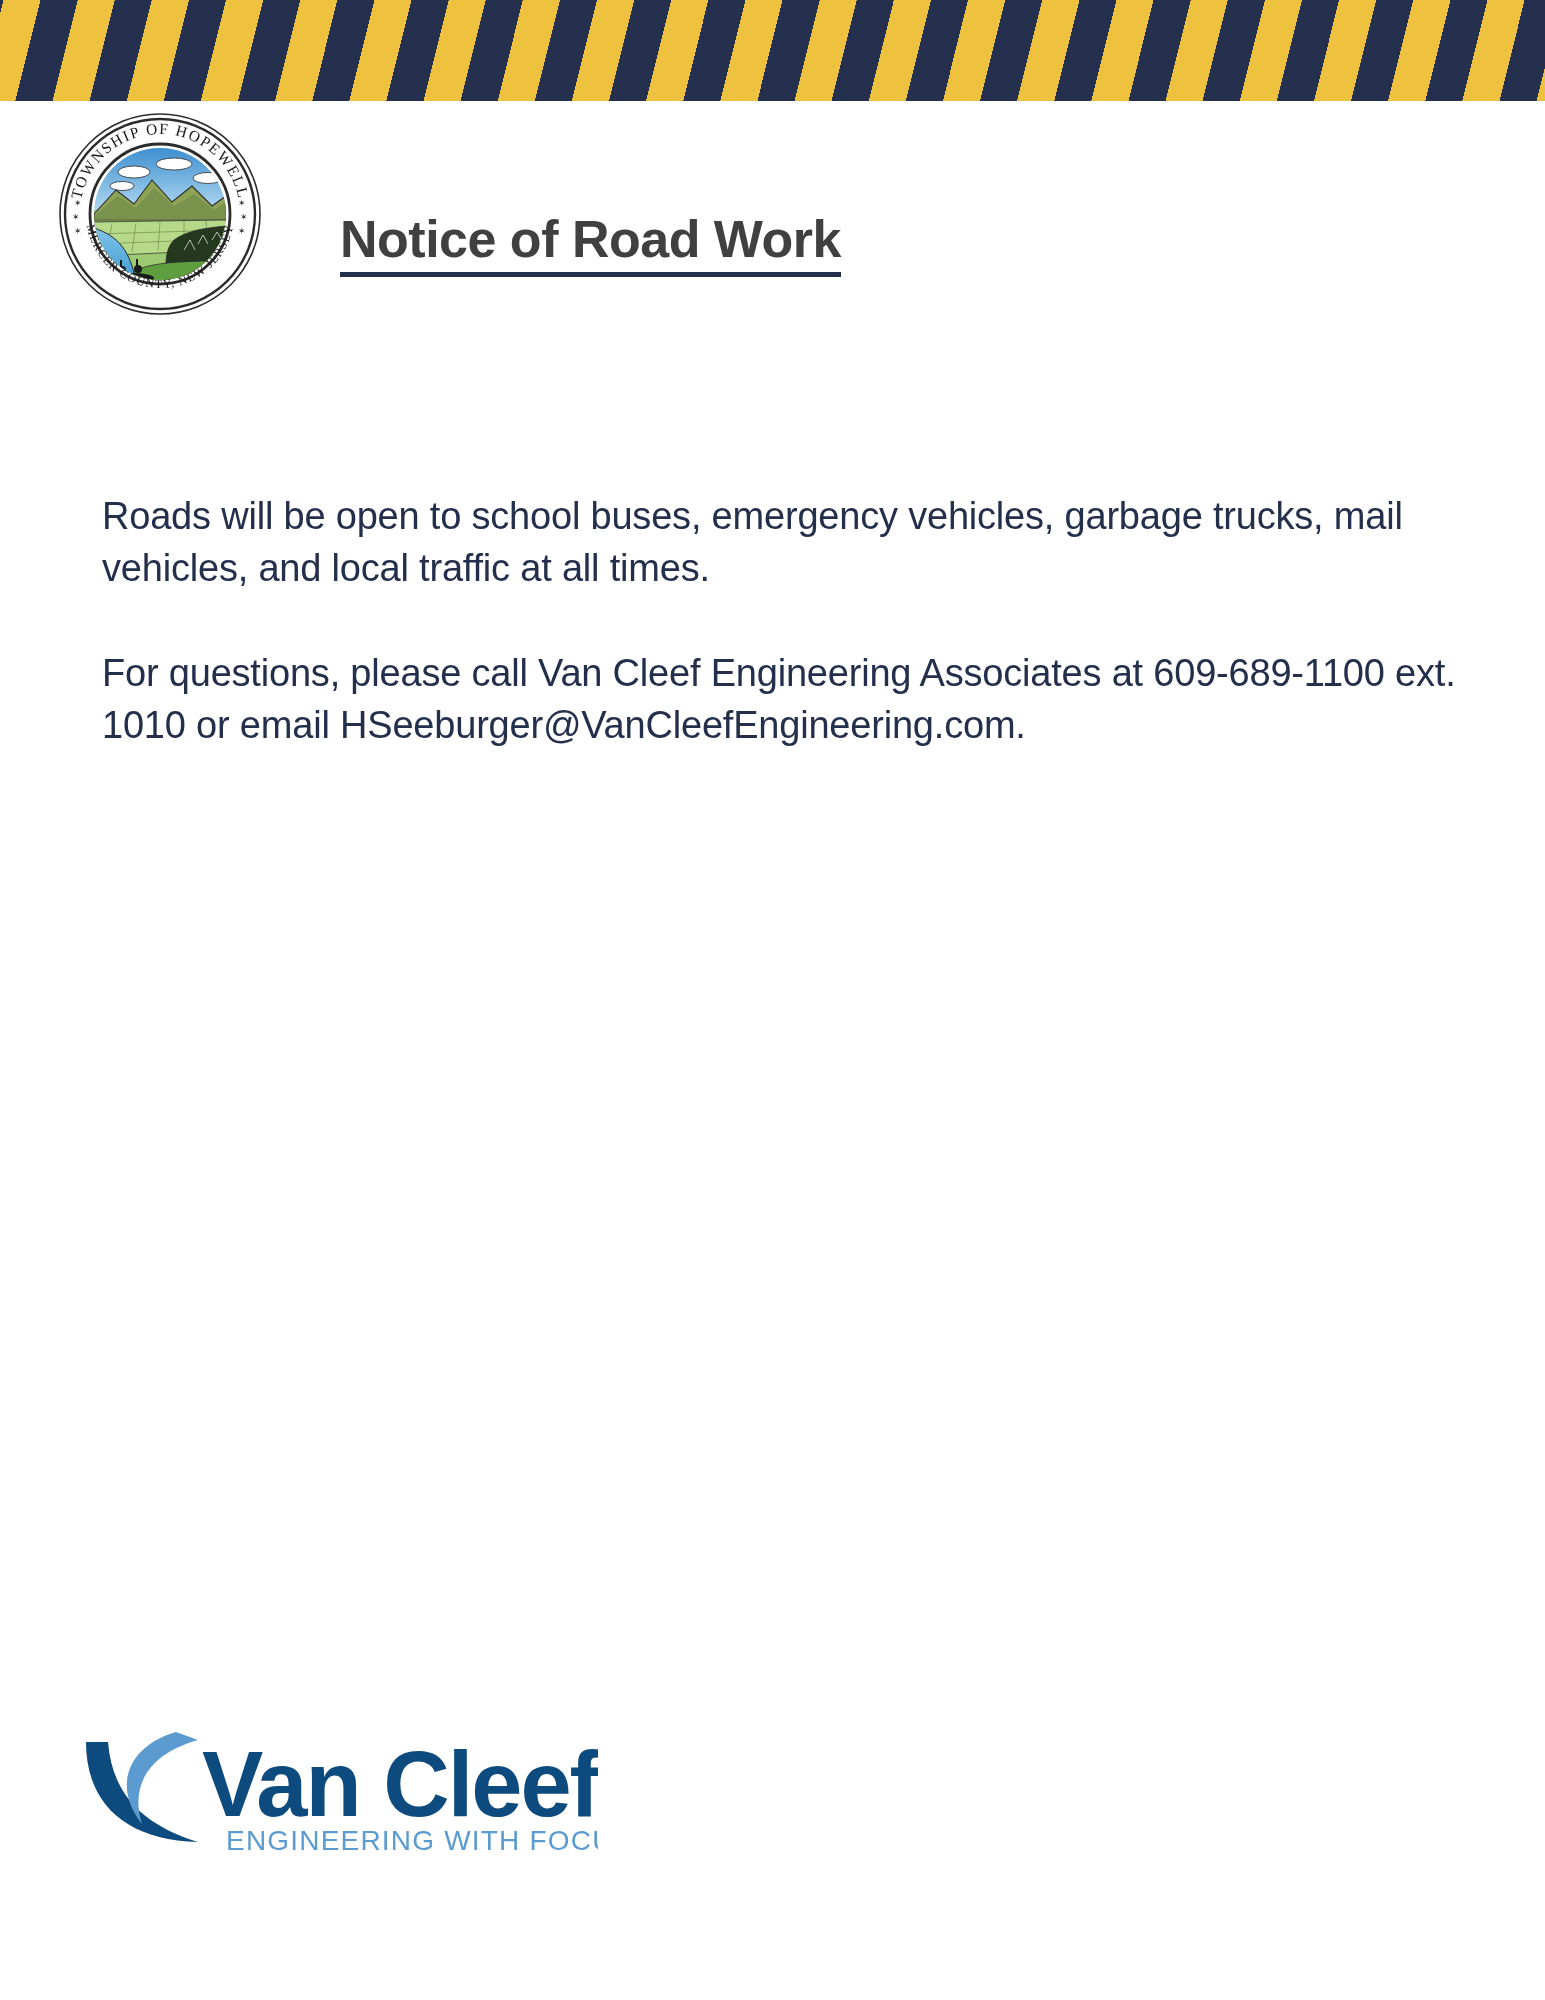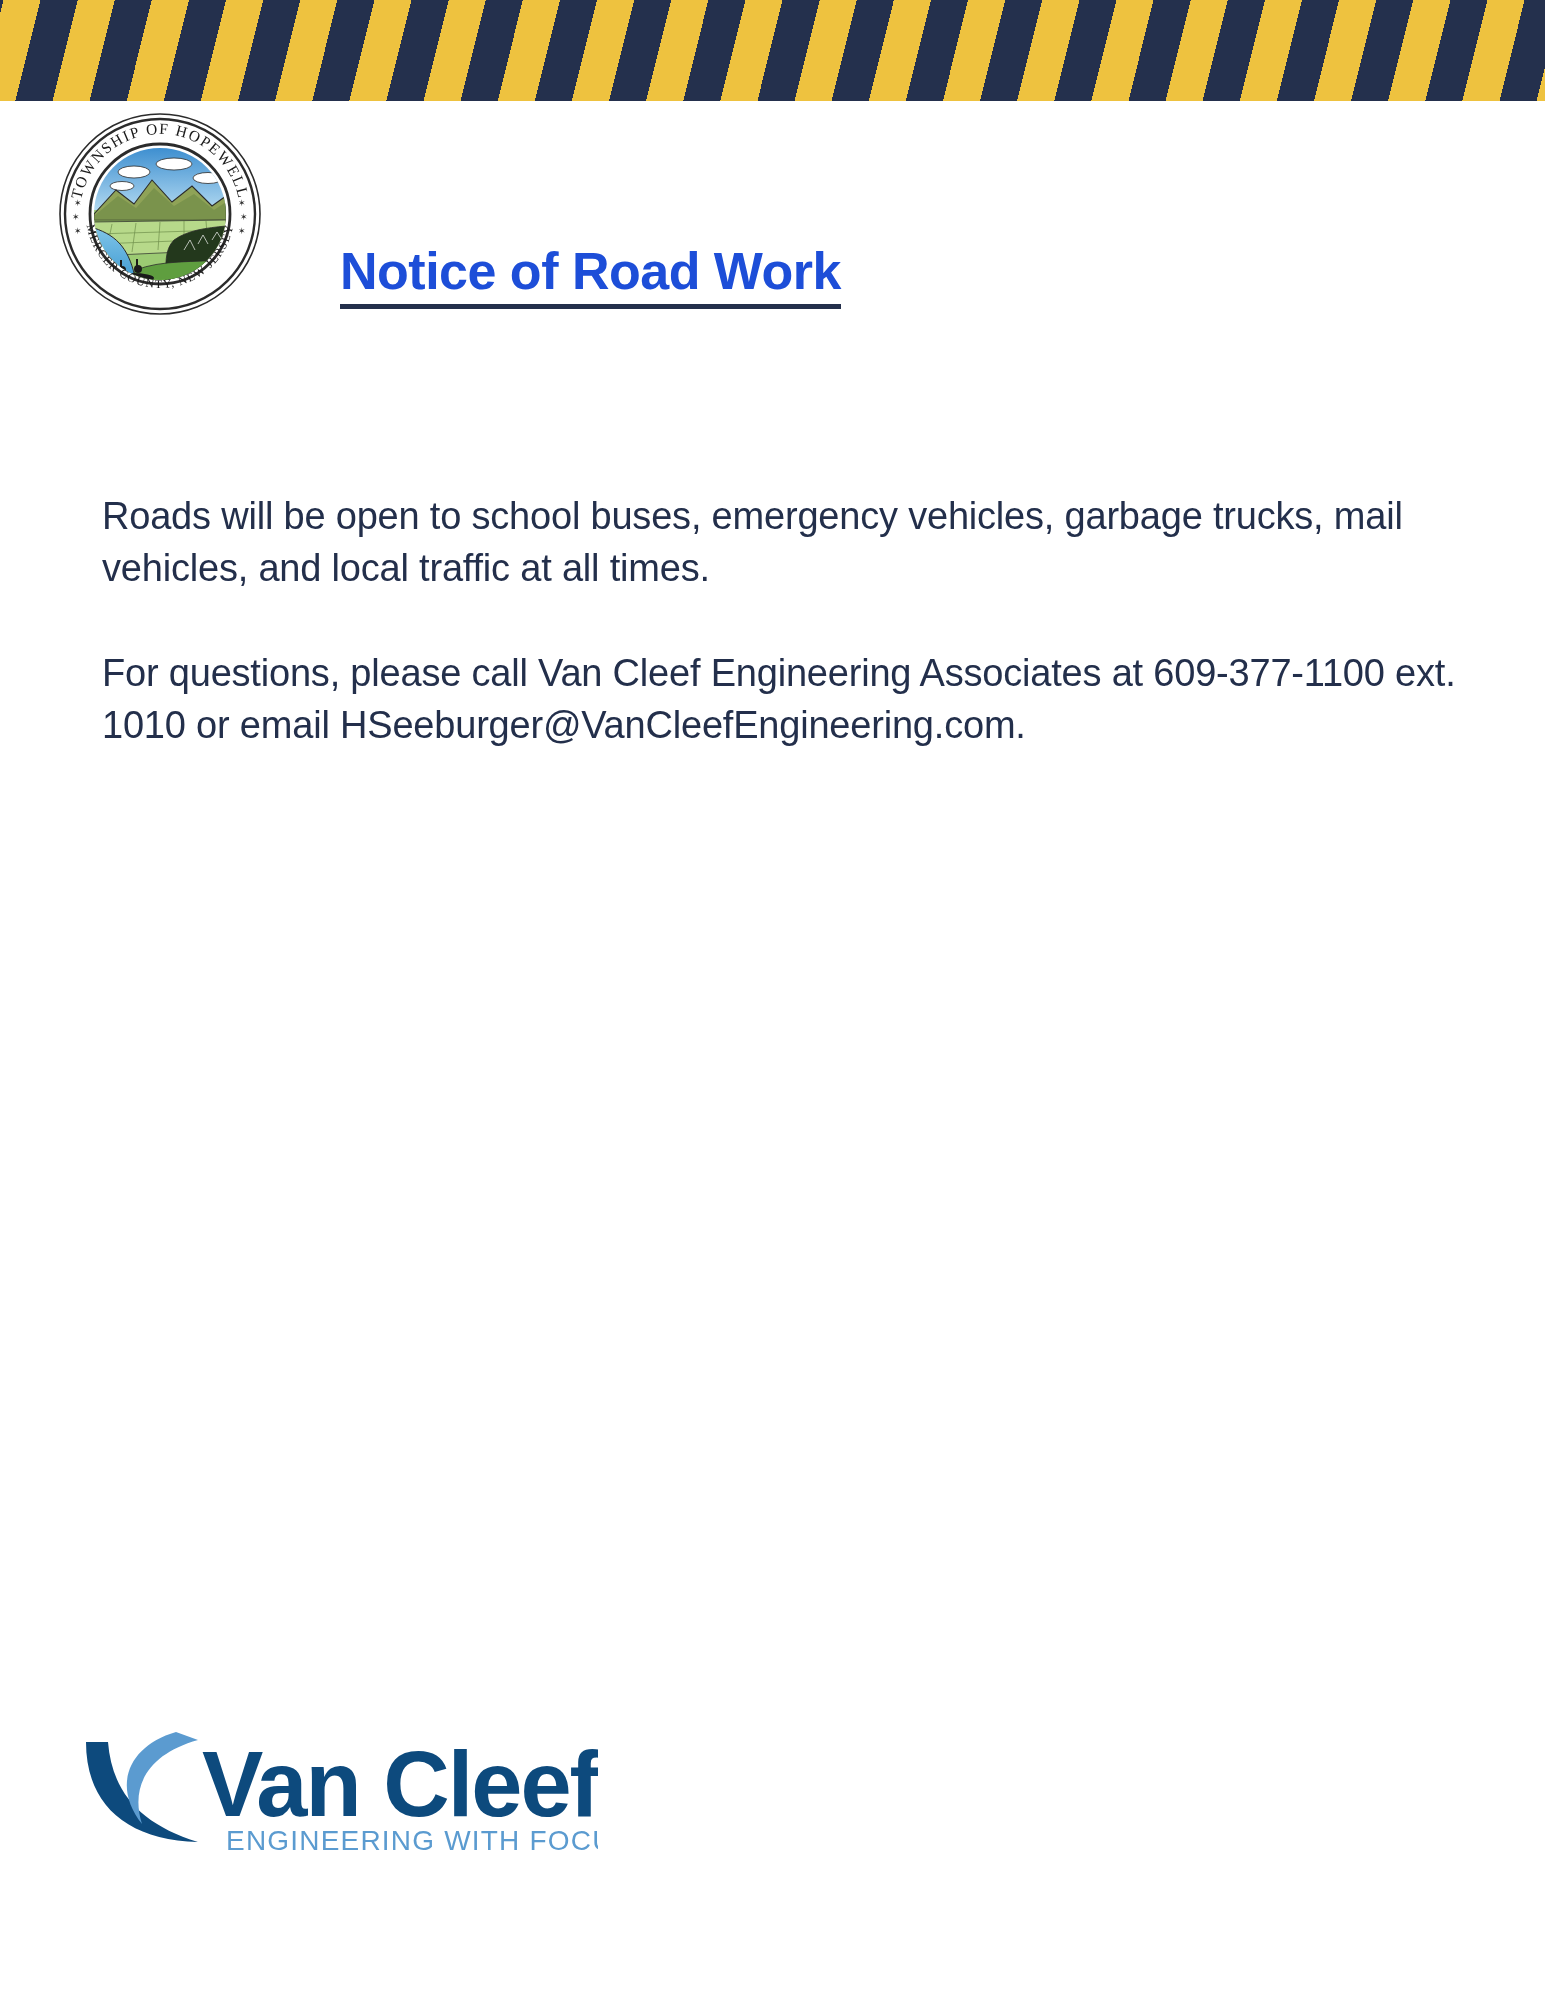--- a/index.html
+++ b/index.html
@@ -53,25 +53,24 @@
 
   
   .title {
     position: absolute;
     left: 340px;
     top: 212px;
     width: 900px;
     font-size: 52px;
     font-weight: 700;
     letter-spacing: -0.5px;
-    color: #1d4ed8;
+    color: #404040;
     text-align: left;
     line-height: 1.05;
     white-space: nowrap;
-    margin-top: 32px;
   }
   .title .u {
     display: inline-block;
     border-bottom: 5px solid #232f4b;
     padding-bottom: 5px;
   }
 
   
   .content {
     position: absolute;
@@ -200,21 +199,21 @@
     </text>
   </svg>
 </div>
 
 <div class="title"><span class="u">Notice of Road Work</span></div>
 
 <div class="content">
   <div class="gap-lg"></div>
   <p class="p-reg">Roads will be open to school buses, emergency vehicles, garbage trucks, mail vehicles, and local traffic at all times.</p>
   <div class="gap-md"></div>
-  <p class="p-reg">For questions, please call Van Cleef Engineering Associates at 609-377-1100 ext. 1010 or email HSeeburger@VanCleefEngineering.com.</p>
+  <p class="p-reg">For questions, please call Van Cleef Engineering Associates at 609-689-1100 ext. 1010 or email HSeeburger@VanCleefEngineering.com.</p>
   <div class="gap-xl"></div>
 </div>
 
 <div class="vc-logo">
   <svg viewBox="0 0 520 150" xmlns="http://www.w3.org/2000/svg">
 
     <path d="M8 30 C 8 92, 48 128, 120 130 C 62 112, 34 80, 30 30 Z" fill="#0d4a7d"></path>
     <path d="M98 20 C 50 34, 34 74, 64 112 C 52 74, 70 42, 120 28 Z" fill="#5b9bd0"></path>
     <text x="124" y="104" font-family="'Liberation Sans', sans-serif" font-size="92" font-weight="700" fill="#0d4a7d" letter-spacing="-2">Van Cleef</text>
     <text x="148" y="138" font-family="'Liberation Sans', sans-serif" font-size="28" font-weight="400" fill="#5b9bd0" letter-spacing="1.2">ENGINEERING WITH FOCUS</text>

